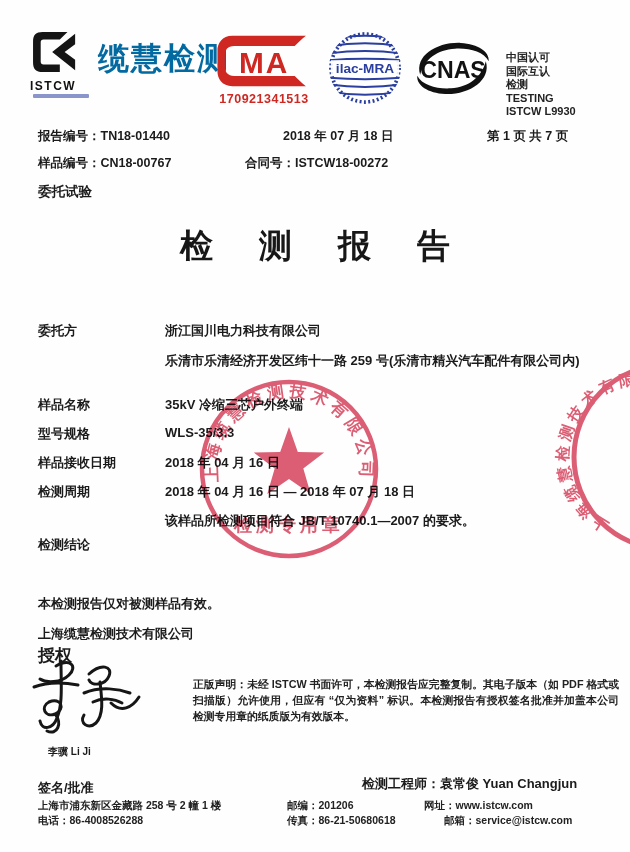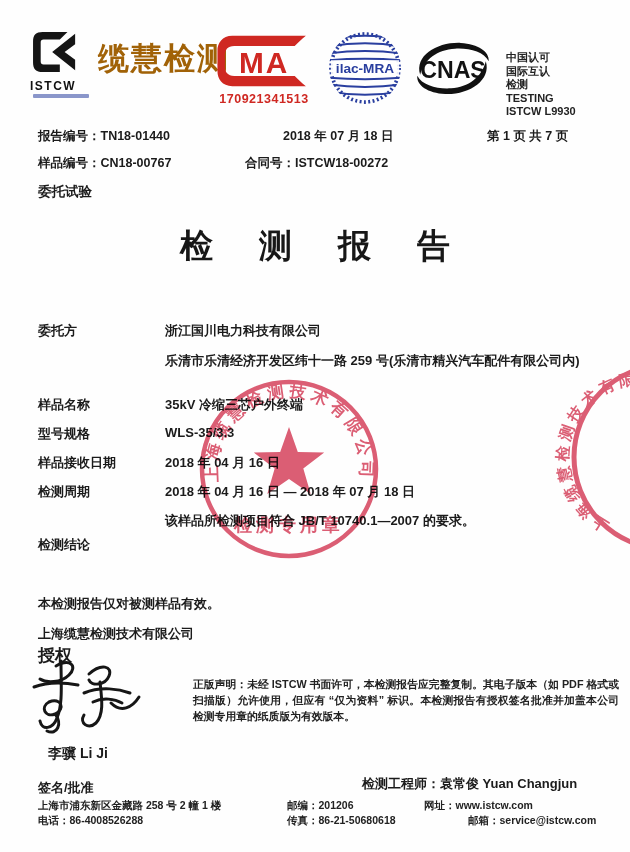--- a/index.html
+++ b/index.html
@@ -9,21 +9,21 @@
     font-family:"Liberation Sans","DejaVu Sans",sans-serif;
     color:#1b1b1b;
   }
   .abs{position:absolute;white-space:nowrap;}
   .b{font-weight:bold;}
 
   
   .istcw-block{left:30px;top:30px;width:62px;text-align:left;}
   .istcw-text{font-size:12px;font-weight:bold;letter-spacing:1.5px;color:#111;margin-top:1px;}
   .istcw-sub{height:4px;width:56px;margin:1px auto 0;background:#2a3f9f;opacity:.55;border-radius:1px;}
-  .brand-name{left:98px;top:38px;font-size:31px;font-weight:bold;letter-spacing:2px;color:#a16207;}
+  .brand-name{left:98px;top:38px;font-size:31px;font-weight:bold;letter-spacing:2px;color:#0369a1;}
   .cma-block{left:214px;top:34px;width:100px;text-align:center;}
   .cma-number{font-size:12.5px;font-weight:bold;color:#cf2822;letter-spacing:.5px;margin-top:0;}
   .ilac-block{left:327px;top:30px;}
   .cnas-block{left:412px;top:40px;}
   .accred{left:506px;top:36px;font-size:11px;font-weight:bold;line-height:13.5px;color:#222;margin-top:15px;}
 
   
   .meta{font-size:12.5px;font-weight:bold;}
   .m-label{color:#1b1b1b;}
 
@@ -162,41 +162,41 @@
       <path d="M63,18 C75,7 87,10 83,20 C79,30 65,30 63,24"></path>
       <path d="M58,37 C75,30 93,33 104,37"></path>
       <path d="M67,46 C77,41 89,43 96,47"></path>
       <path d="M74,26 C76,44 78,58 70,67 C62,74 53,67 58,59"></path>
       <path d="M85,47 C95,57 106,52 113,41"></path>
     </g>
   </svg>
 
   <div class="abs disclaimer">正版声明：未经 ISTCW 书面许可，本检测报告应完整复制。其电子版本（如 PDF 格式或扫描版）允许使用，但应有 “仅为资料” 标识。本检测报告有授权签名批准并加盖本公司检测专用章的纸质版为有效版本。</div>
 
-  <div class="abs b" style="left:48px;top:745px;font-size:14px;">李骥 Li Ji</div>
+  <div class="abs b" style="left:48px;top:745px;font-size:10px;">李骥 Li Ji</div>
   <div class="abs b" style="left:38px;top:779px;font-size:13px;">签名/批准</div>
 
   <div class="abs b" style="left:362px;top:775px;font-size:13px;">
     <span>检测工程师：</span><span>袁常俊 Yuan Changjun</span>
   </div>
 
   <div class="abs footer" style="left:38px;top:799px;">上海市浦东新区金藏路 258 号 2 幢 1 楼</div>
   <div class="abs footer" style="left:287px;top:799px;">
     <span>邮编：</span><span>201206</span>
   </div>
   <div class="abs footer" style="left:424px;top:799px;">
     <span>网址：</span><span>www.istcw.com</span>
   </div>
   <div class="abs footer" style="left:38px;top:814px;">
     <span>电话：</span><span>86-4008526288</span>
   </div>
   <div class="abs footer" style="left:287px;top:814px;">
     <span>传真：</span><span>86-21-50680618</span>
   </div>
-  <div class="abs footer" style="left:448px;top:814px;padding-left:20px;">
+  <div class="abs footer" style="left:424px;top:814px;padding-left:20px;">
     <span>邮箱：</span><span>service@istcw.com</span>
   </div>
 
   <svg class="abs stamp" style="left:196px;top:374px;" width="186" height="190" viewBox="0 0 186 190">
     <circle cx="93" cy="95" r="87" fill="none" stroke="#d6415b" stroke-width="4.5"></circle>
     <polygon points="93,53 101.8,77.9 128.2,78.6 107.3,94.6 114.7,119.9 93,105 71.3,119.9 78.7,94.6 57.8,78.6 84.2,77.9" fill="#d6415b"></polygon>
     <defs>
         <path id="ringArc" d="M 23.5,113.6 A 72,72 0 1 1 162.5,113.6" fill="none"></path>
       </defs>
     <text font-size="16.5" font-weight="bold" fill="#d6415b" letter-spacing="4.5" font-family="Liberation Sans, sans-serif">

